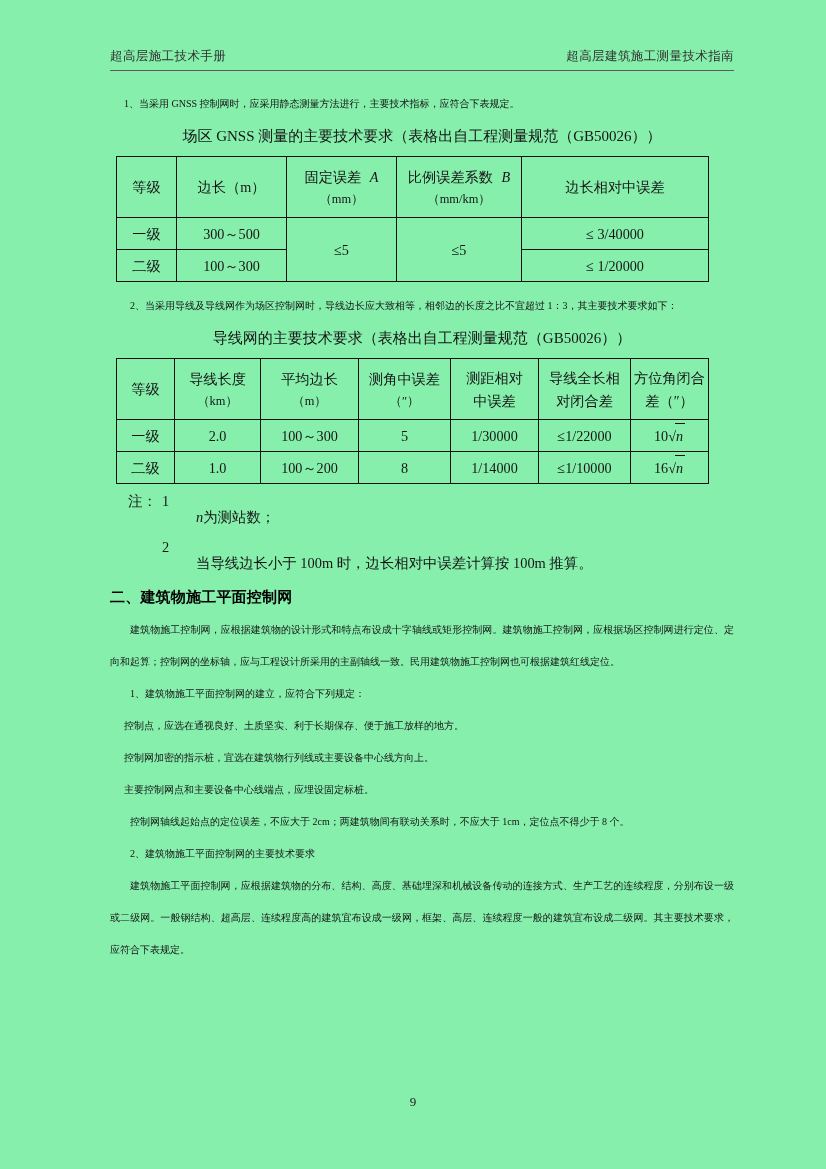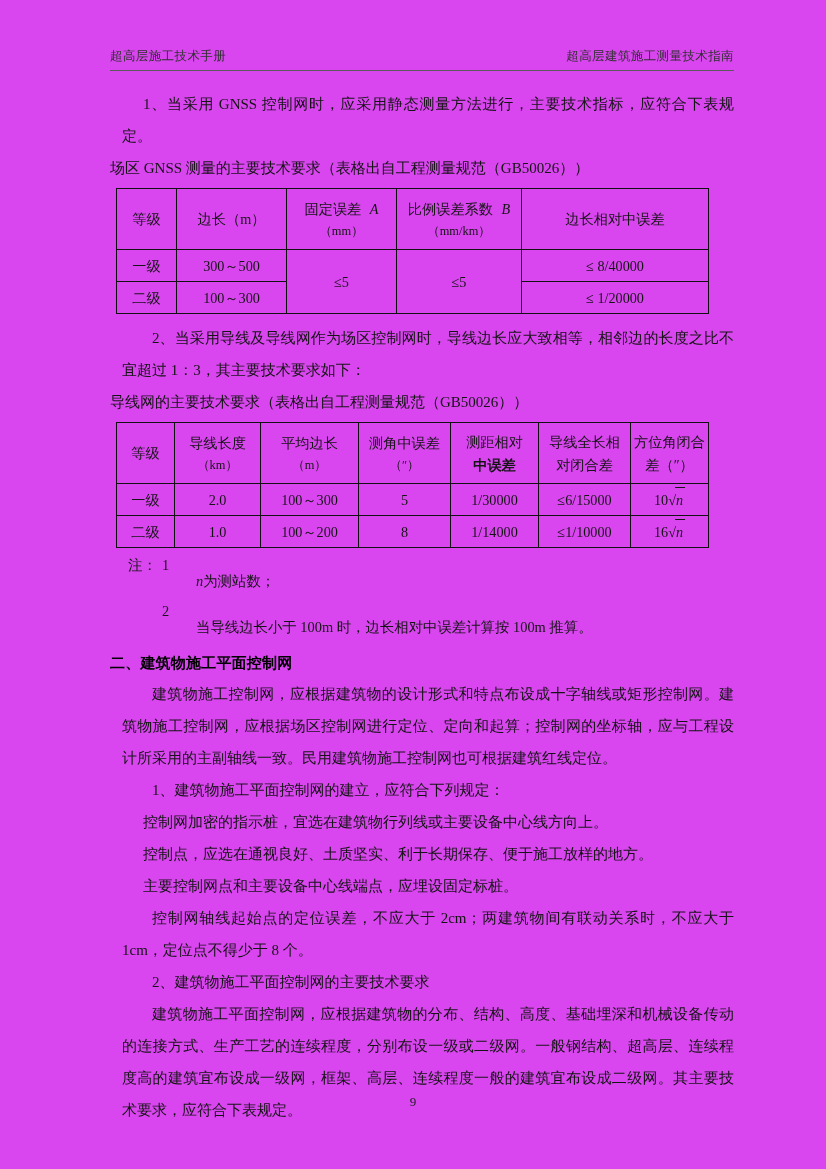--- a/index.html
+++ b/index.html
@@ -8,21 +8,21 @@
     background: #ffffff;
   }
   body {
     font-family: "Liberation Serif", "DejaVu Serif", serif;
     color: #1a1a1a;
   }
   .page {
     position: relative;
     width: 826px;
     height: 1169px;
-    background: #d946ef;
+    background: #86efac;
     box-sizing: border-box;
     overflow: hidden;
   }
 
   
   .header {
     position: absolute;
     left: 110px;
     top: 48px;
     width: 624px;
@@ -45,39 +45,40 @@
 
   
   .content {
     position: absolute;
     left: 110px;
     top: 88px;
     width: 624px;
   }
 
   p.para {
-    margin: 0 0 0 12px;
-    font-size: 15px;
+    margin: 0 0 0 0;
+    font-size: 10px;
     line-height: 32px;
     text-align: justify;
     text-justify: inter-ideograph;
     color: #141414;
   }
   p.indent2 { text-indent: 2em; }
   p.indent1half { text-indent: 1.4em; }
 
   .center-cap {
+    text-align: center;
     font-size: 15px;
     line-height: 32px;
     margin: 0;
     color: #141414;
   }
 
   h3.section-head {
-    font-family: Liberation Serif, serif;
+    font-family: Liberation Mono, monospace;
     font-size: 15px;
     font-weight: bold;
     margin: 6px 0 0 0;
     line-height: 30px;
     color: #000000;
     letter-spacing: 0.2px;
   }
 
   
   table.doc-table {
@@ -202,21 +203,21 @@
             <span class="hdr-two">比例误差系数 </span><span class="ital">B</span>
             <span class="unit">（mm/km）</span>
           </td>
           <td class="hdr-cell">边长相对中误差</td>
         </tr>
         <tr>
           <td class="body-cell">一级</td>
           <td class="body-cell">300～500</td>
           <td class="body-cell" rowspan="2">≤5</td>
           <td class="body-cell" rowspan="2">≤5</td>
-          <td class="body-cell">≤ 8/40000</td>
+          <td class="body-cell">≤ 3/40000</td>
         </tr>
         <tr>
           <td class="body-cell">二级</td>
           <td class="body-cell">100～300</td>
           <td class="body-cell">≤ 1/20000</td>
         </tr>
       </tbody>
     </table>
 
     <p class="para indent2" style="margin-top:8px;">2、当采用导线及导线网作为场区控制网时，导线边长应大致相等，相邻边的长度之比不宜超过 1：3，其主要技术要求如下：</p>
@@ -243,38 +244,38 @@
           <td class="hdr-cell">
             <span>平均边长</span>
             <span class="unit">（m）</span>
           </td>
           <td class="hdr-cell">
             <span>测角中误差</span>
             <span class="unit">（″）</span>
           </td>
           <td class="hdr-cell">
             <span>测距相对</span>
-            <span class="unit" style="font-size:14.2px;line-height:23px;font-weight:bold;">中误差</span>
+            <span class="unit" style="font-size:14.2px;line-height:23px;">中误差</span>
           </td>
           <td class="hdr-cell">
             <span>导线全长相</span>
             <span class="unit" style="font-size:14.2px;line-height:23px;">对闭合差</span>
           </td>
           <td class="hdr-cell">
             <span>方位角闭合</span>
             <span class="unit" style="font-size:14.2px;line-height:23px;">差（″）</span>
           </td>
         </tr>
         <tr>
           <td class="body-cell">一级</td>
           <td class="body-cell">2.0</td>
           <td class="body-cell">100～300</td>
           <td class="body-cell">5</td>
           <td class="body-cell">1/30000</td>
-          <td class="body-cell">≤6/15000</td>
+          <td class="body-cell">≤1/22000</td>
           <td class="body-cell"><span>10</span><span class="radical">√</span><span class="sqrt">n</span></td>
         </tr>
         <tr>
           <td class="body-cell">二级</td>
           <td class="body-cell">1.0</td>
           <td class="body-cell">100～200</td>
           <td class="body-cell">8</td>
           <td class="body-cell">1/14000</td>
           <td class="body-cell">≤1/10000</td>
           <td class="body-cell"><span>16</span><span class="radical">√</span><span class="sqrt">n</span></td>
@@ -292,22 +293,22 @@
         <span class="note-lbl"></span>
         <span class="note-num">2</span>
         <span class="note-txt">当导线边长小于 100m 时，边长相对中误差计算按 100m 推算。</span>
       </div>
     </div>
 
     <h3 class="section-head">二、建筑物施工平面控制网</h3>
 
     <p class="para indent2">建筑物施工控制网，应根据建筑物的设计形式和特点布设成十字轴线或矩形控制网。建筑物施工控制网，应根据场区控制网进行定位、定向和起算；控制网的坐标轴，应与工程设计所采用的主副轴线一致。民用建筑物施工控制网也可根据建筑红线定位。</p>
     <p class="para indent2">1、建筑物施工平面控制网的建立，应符合下列规定：</p>
+    <p class="para indent1half">控制点，应选在通视良好、土质坚实、利于长期保存、便于施工放样的地方。</p>
     <p class="para indent1half">控制网加密的指示桩，宜选在建筑物行列线或主要设备中心线方向上。</p>
-    <p class="para indent1half">控制点，应选在通视良好、土质坚实、利于长期保存、便于施工放样的地方。</p>
     <p class="para indent1half">主要控制网点和主要设备中心线端点，应埋设固定标桩。</p>
     <p class="para indent2">控制网轴线起始点的定位误差，不应大于 2cm；两建筑物间有联动关系时，不应大于 1cm，定位点不得少于 8 个。</p>
     <p class="para indent2">2、建筑物施工平面控制网的主要技术要求</p>
     <p class="para indent2">建筑物施工平面控制网，应根据建筑物的分布、结构、高度、基础埋深和机械设备传动的连接方式、生产工艺的连续程度，分别布设一级或二级网。一般钢结构、超高层、连续程度高的建筑宜布设成一级网，框架、高层、连续程度一般的建筑宜布设成二级网。其主要技术要求，应符合下表规定。</p>
 
   </div>
 
   <div class="page-number">9</div>
 
 </div>

